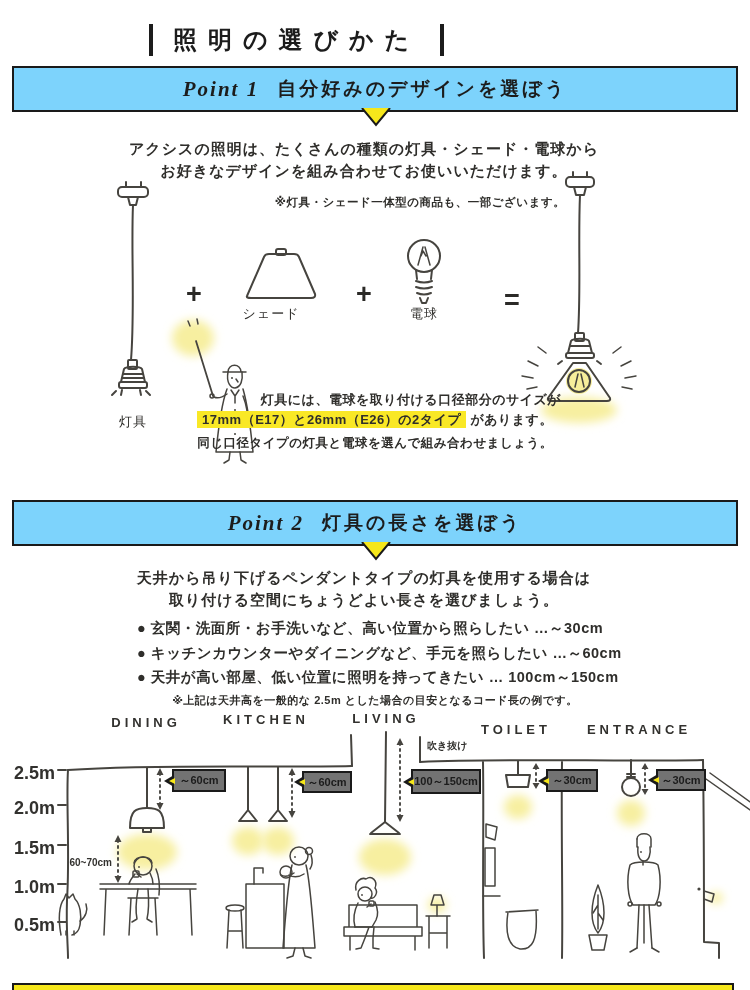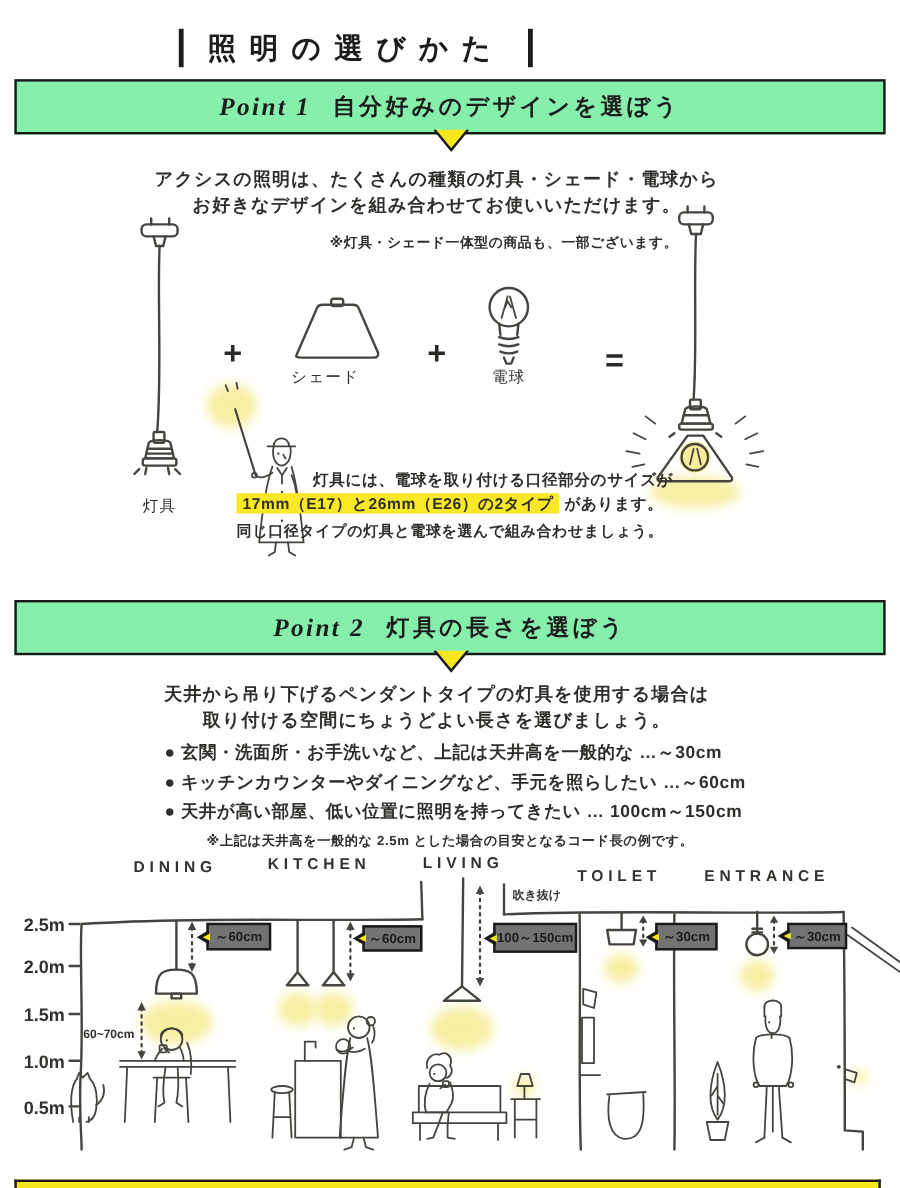--- a/index.html
+++ b/index.html
@@ -6,21 +6,21 @@
   .page{position:relative;width:750px;height:990px;background:#fff;overflow:hidden;
         font-family:"Liberation Sans","DejaVu Sans",sans-serif;color:#2f2e2b;}
 
   
   .title-row{position:absolute;left:0;top:22px;width:593px;height:36px;
              display:flex;align-items:center;justify-content:center;gap:20px;}
   .title-bar{width:4px;height:32px;background:#1c1c1c;}
   .title-text{font-size:24px;font-weight:bold;letter-spacing:11px;color:#1c1c1c;white-space:nowrap;}
 
   
-  .banner{position:absolute;left:12px;width:722px;height:42px;background:#86efac;
+  .banner{position:absolute;left:12px;width:722px;height:42px;background:#7dd3fc;
           border:2px solid #1a1a1a;display:flex;align-items:center;justify-content:center;gap:18px;}
   .point-label{font-family:"Liberation Serif","DejaVu Serif",serif;font-style:italic;
                font-weight:bold;font-size:21px;letter-spacing:2px;color:#1c1c1c;}
   .banner-heading{font-size:19px;font-weight:bold;letter-spacing:3px;color:#1c1c1c;white-space:nowrap;}
   .pointer{position:absolute;left:360px;width:32px;height:20px;}
 
   .intro{position:absolute;left:0;width:728px;text-align:center;font-size:15px;font-weight:600;
          letter-spacing:1px;color:#2f2e2b;white-space:nowrap;}
   .note{position:absolute;left:0;width:750px;text-align:center;font-size:11.5px;font-weight:bold;
         letter-spacing:.5px;color:#2f2e2b;white-space:nowrap;}
@@ -30,21 +30,21 @@
 
   .socket-line{position:absolute;left:0;width:750px;text-align:center;font-weight:bold;
                font-size:13px;letter-spacing:.5px;white-space:nowrap;}
   .hl{background:#f9e826;padding:1px 5px;}
 
   .bullets{position:absolute;left:137px;top:616px;font-size:14.5px;font-weight:600;
            line-height:24.5px;letter-spacing:.5px;white-space:nowrap;}
 
   .room-label{position:absolute;text-align:center;font-size:13px;font-weight:bold;
               letter-spacing:4px;color:#32312e;white-space:nowrap;}
-  .scale-label{position:absolute;left:14px;width:40px;text-align:right;font-size:15px;
+  .scale-label{position:absolute;left:14px;width:40px;text-align:right;font-size:18px;
                font-weight:bold;color:#32312e;}
   .small-label{position:absolute;font-size:10px;font-weight:bold;color:#32312e;white-space:nowrap;}
 
   .callout{position:absolute;background:#737373;border:2px solid #1a1a1a;font-weight:bold;
            color:#1c1c1c;display:flex;align-items:center;justify-content:center;font-size:11px;
            white-space:nowrap;}
   .callout:before{content:"";position:absolute;left:-10px;top:50%;margin-top:-6px;
                   border-top:6px solid transparent;border-bottom:6px solid transparent;
                   border-right:10px solid #1a1a1a;}
   .callout:after{content:"";position:absolute;left:-5px;top:50%;margin-top:-3px;
@@ -179,21 +179,21 @@
   </div>
   <svg class="pointer" style="top:542px;" width="32" height="20" viewBox="0 0 32 20">
     <path d="M2,0 L16,17 L30,0 Z" fill="#f6e71b"></path>
     <path d="M2,0 L16,17 L30,0" stroke="#1a1a1a" stroke-width="2" fill="none"></path>
   </svg>
 
   <div class="intro" style="top:569px;">天井から吊り下げるペンダントタイプの灯具を使用する場合は</div>
   <div class="intro" style="top:591px;">取り付ける空間にちょうどよい長さを選びましょう。</div>
 
   <div class="bullets">
-    <div>● 玄関・洗面所・お手洗いなど、上記は天井高を一般的な …～30cm</div>
+    <div>● 玄関・洗面所・お手洗いなど、高い位置から照らしたい …～30cm</div>
     <div>● キッチンカウンターやダイニングなど、手元を照らしたい …～60cm</div>
     <div>● 天井が高い部屋、低い位置に照明を持ってきたい … 100cm～150cm</div>
   </div>
   <div class="note" style="top:693px;font-size:11px;">※上記は天井高を一般的な 2.5m とした場合の目安となるコード長の例です。</div>
 
   <svg style="top:705px;" width="750" height="285" viewBox="0 0 750 285">
     <defs>
       <filter id="b2" x="-60%" y="-60%" width="220%" height="220%">
           <feGaussianBlur stdDeviation="5"></feGaussianBlur>
         </filter>

